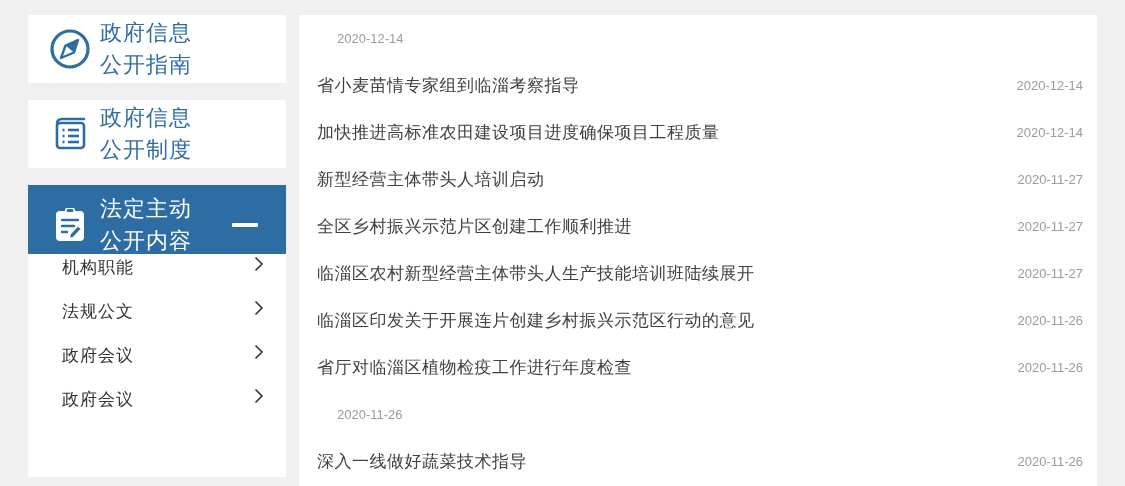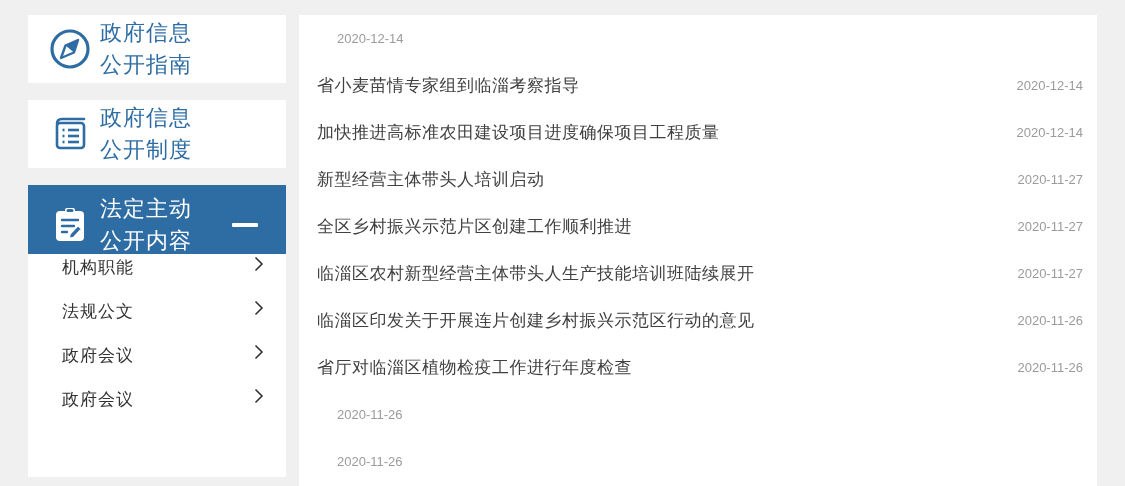--- a/index.html
+++ b/index.html
@@ -175,15 +175,16 @@
     <span class="news-date">2020-11-26</span>
   </div>
   <div class="news-row">
     <span class="news-title">省厅对临淄区植物检疫工作进行年度检查</span>
     <span class="news-date">2020-11-26</span>
   </div>
   <div class="news-row">
     <span class="news-date">2020-11-26</span>
   </div>
   <div class="news-row">
+    <span class="news-title">深入一线做好蔬菜技术指导</span>
     <span class="news-date">2020-11-26</span>
   </div>
 </div>
 
 </body></html>

